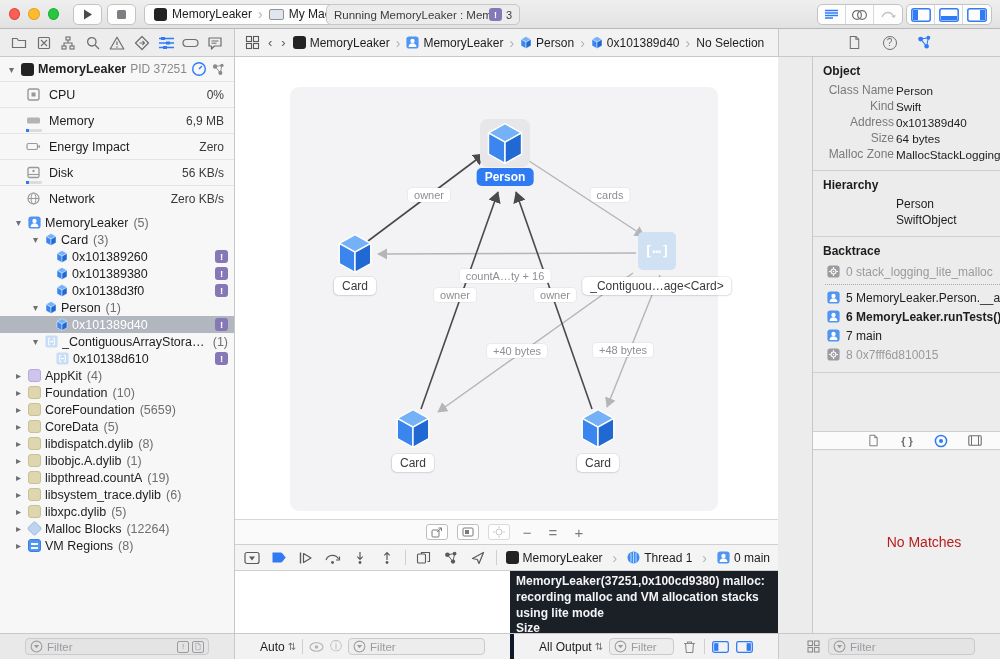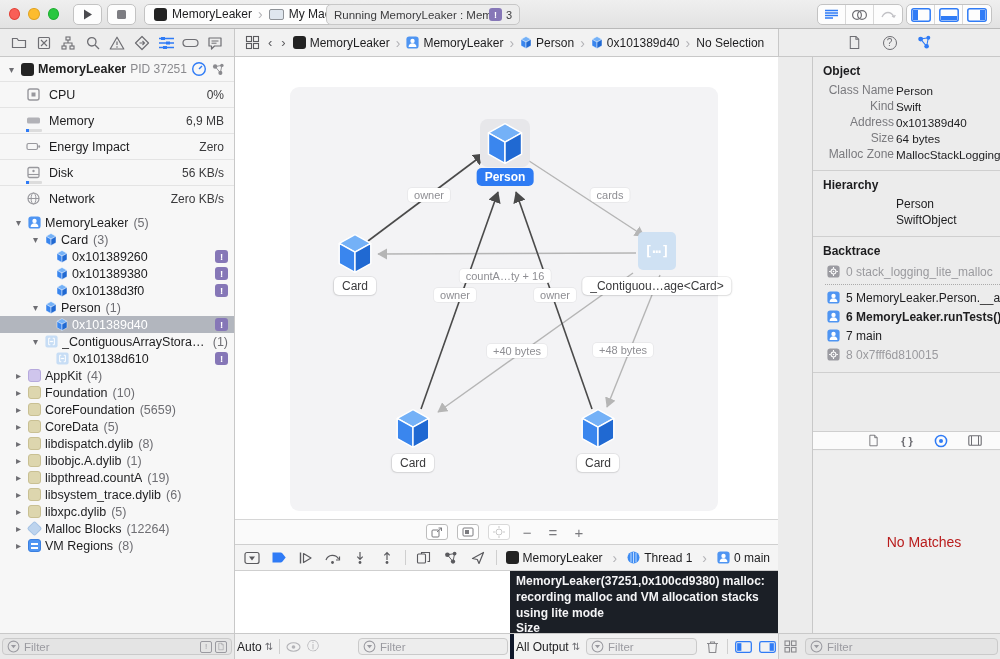--- a/index.html
+++ b/index.html
@@ -116,21 +116,21 @@
   .btdots{border-top:1px dotted #ababab;margin:3px 12px}
   .libbar{position:absolute;left:0;top:374px;width:222px;height:19px;background:#fbfbfb;border-top:1px solid #cfcfcf;border-bottom:1px solid #cfcfcf;display:flex;align-items:center;justify-content:center;gap:16px}
   .libarea{position:absolute;left:0;top:394px;width:222px;height:182px;background:#efefef;display:flex;align-items:center;justify-content:center;color:#b91c1c;font-size:14px}
   .braces{color:#6e6e73;font-size:11px;font-weight:bold}
   .braces::before{content:"{ }"}
   .qmark{width:14px;height:14px;border-radius:50%;border:1.2px solid #6e6e73;color:#6e6e73;font-size:10px;display:flex;align-items:center;justify-content:center}
   .qmark::before{content:"?"}
 
   
   #bottombar{position:absolute;left:0;bottom:0;width:1000px;height:26px;display:flex;background:#ececec;border-top:1px solid #c9c9c9}
-  .bseg{display:flex;align-items:center;height:100%;padding:0 2px;gap:6px}
+  .bseg{display:flex;align-items:center;height:100%;padding:0 25px;gap:6px}
   .bseg1{width:235px;border-right:1px solid #c9c9c9;background:#e9e9e9}
   .bseg2{width:275px;background:#f2f2f2}
   .bseg3{width:268px;background:#f2f2f2;border-left:4px solid #0f172a}
   .bseg4{width:222px;border-left:1px solid #c9c9c9;background:#e9e9e9}
   .ffield{flex:1;height:17px;background:#e4e4e4;border:1px solid #cacaca;border-radius:4px;display:flex;align-items:center;padding:0 4px;gap:4px;color:#9a9aa0;font-size:11.5px}
   .bseg2 .ffield,.bseg3 .ffield{background:#ededed}
   .scope{display:flex;align-items:center;gap:3px;font-size:12px;color:#1d1d1f}
   .updown{color:#6e6e73;font-size:10px}
   .updown::before{content:"\21C5"}
   .minii{color:#a9a9ad;display:flex;align-items:center}

